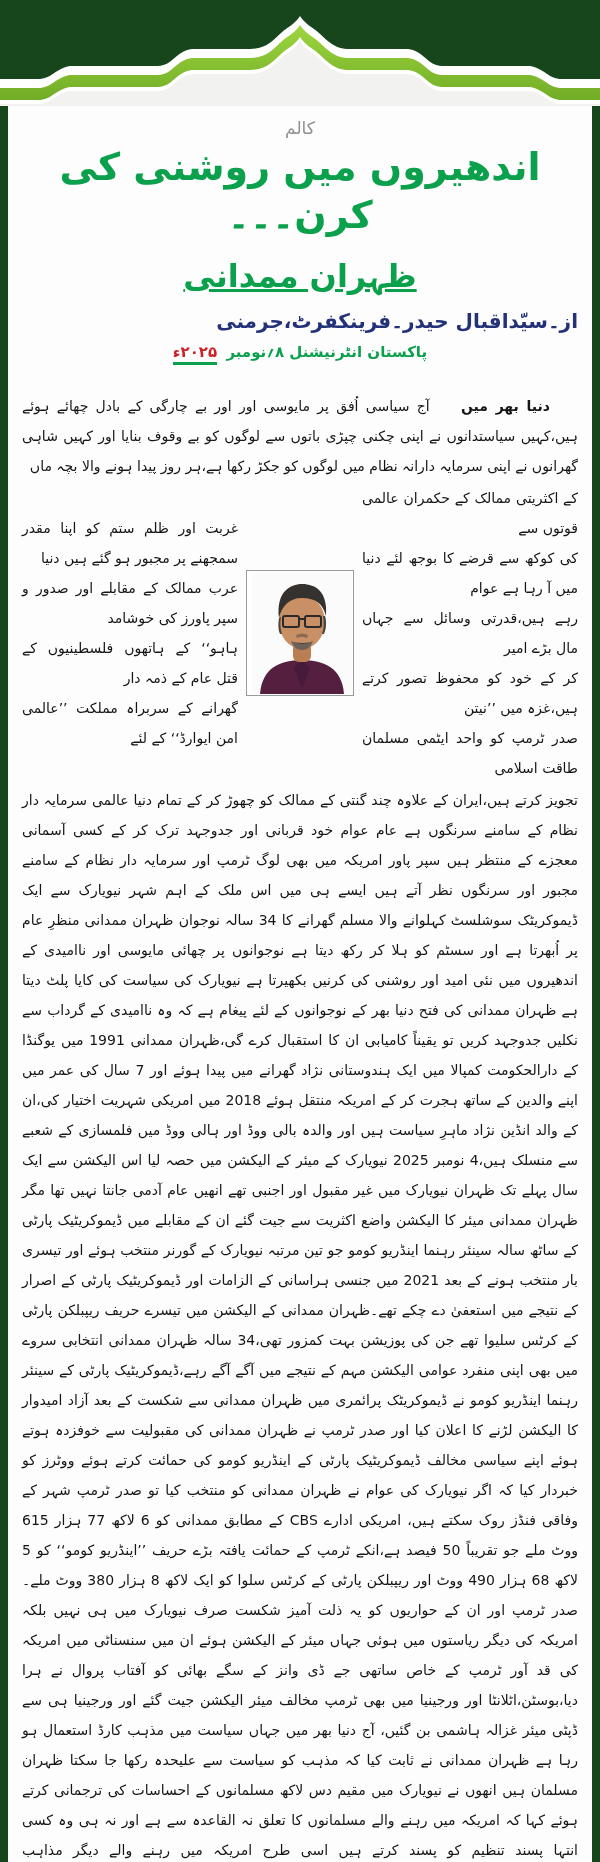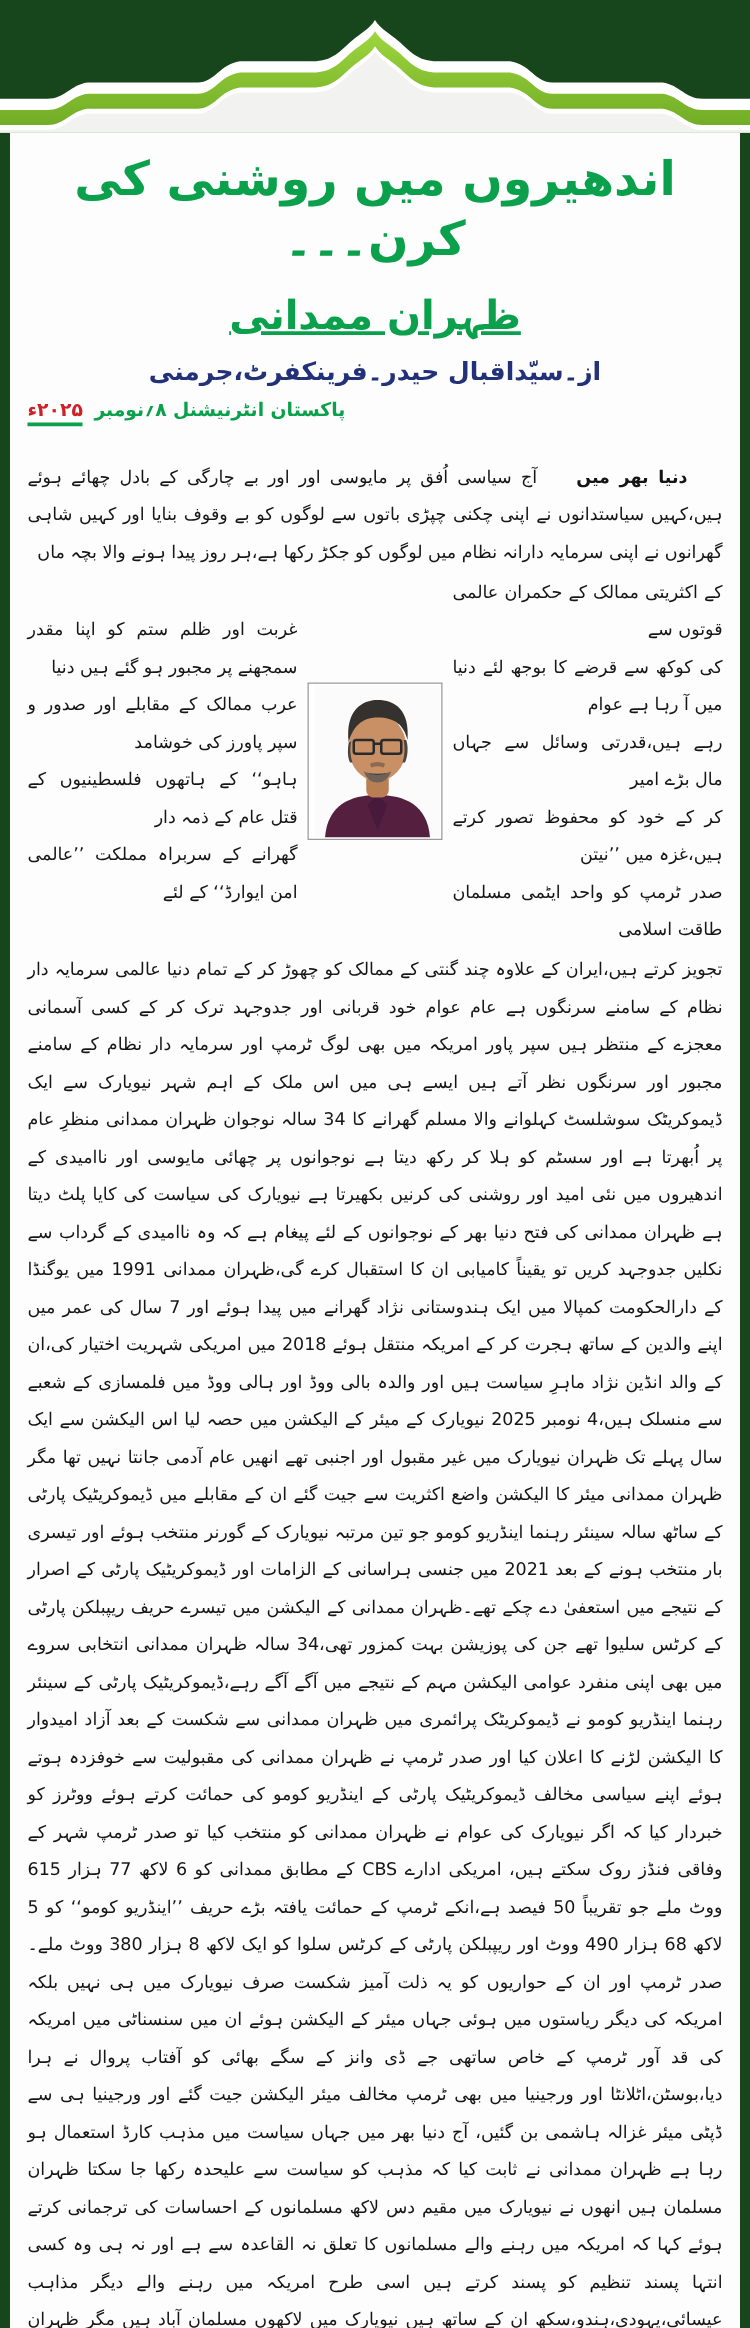--- a/index.html
+++ b/index.html
@@ -25,24 +25,24 @@
   }
   .title{
     margin:6px 0 10px;text-align:center;
     color:#0aa04c;font-size:38px;font-weight:bold;line-height:1.25;
   }
   .subtitle{
     margin:18px 0 10px;text-align:center;
     color:#0aa04c;font-size:32px;font-weight:bold;line-height:1.2;text-decoration:underline;
   }
   .byline{
-    text-align:center;color:#223178;font-size:20px;font-weight:bold;margin:14px 0 8px;
+    text-align:right;color:#223178;font-size:20px;font-weight:bold;margin:14px 0 8px;
   }
   .dateline{
-    text-align:left;font-size:15px;font-weight:bold;margin:10px 0 26px;color:#0aa04c;
+    text-align:center;font-size:15px;font-weight:bold;margin:10px 0 26px;color:#0aa04c;
   }
   .dateline .year{
     color:#cc2227;border-bottom:3px solid #0aa04c;padding-bottom:1px;margin-right:4px;display:inline-block;
   }
   
   .body-text{
     color:#151515;font-size:14px;line-height:30px;
     text-align:justify;text-justify:inter-word;
   }
   p.para{margin:0 0 0 0;}
@@ -77,20 +77,21 @@
     </defs>
     <rect x="0" y="0" width="600" height="106" fill="#17461d"></rect>
     <use href="#arch" fill="#ffffff" transform="translate(0,-9)"></use>
     <use href="#arch" fill="url(#lime)"></use>
     <use href="#arch" fill="#ffffff" transform="translate(0,12)"></use>
     <use href="#arch" fill="#f2f2f0" transform="translate(0,16)"></use>
   </svg>
 
   <div class="content">
 
+    <span class="kicker">کالم</span>
 
     <h1 class="title">اندھیروں میں روشنی کی کرن۔۔۔</h1>
 
     <h2 class="subtitle">ظہران ممدانی</h2>
 
     <div class="byline">از۔سیّداقبال حیدر۔فرینکفرٹ،جرمنی</div>
 
     <div class="dateline">
       <span>پاکستان انٹرنیشنل ۸؍نومبر</span>
       <span class="year">۲۰۲۵ء</span>

